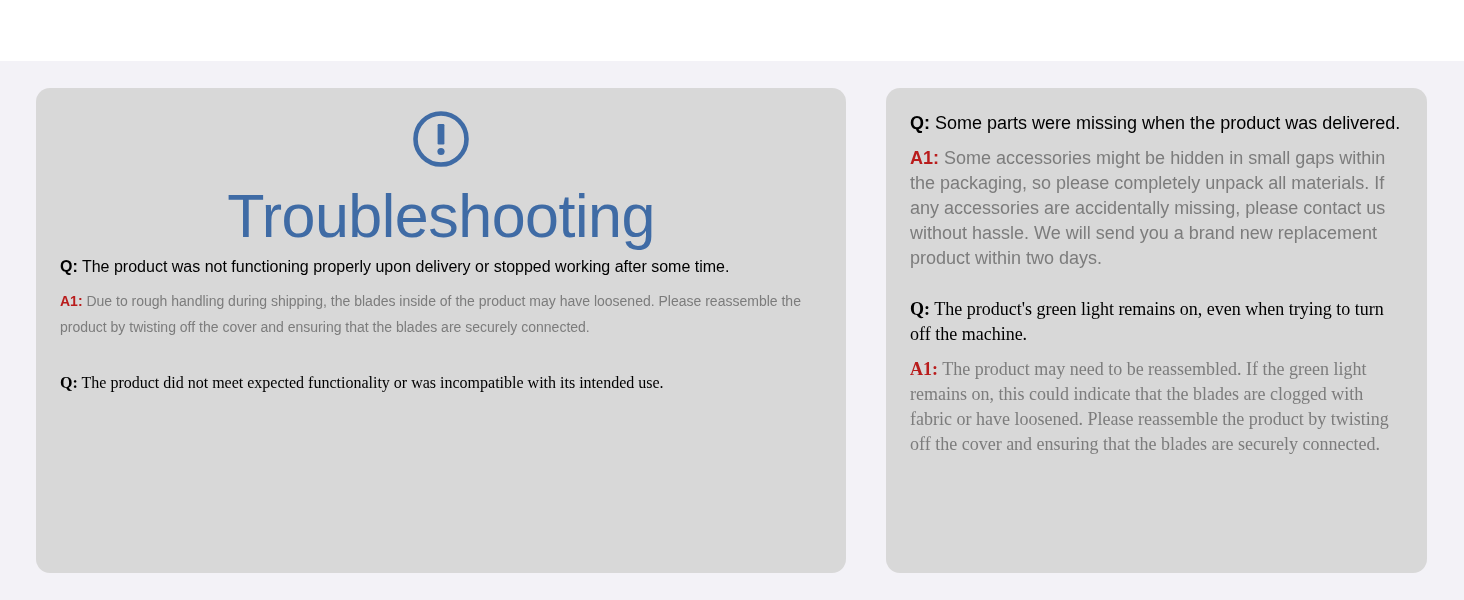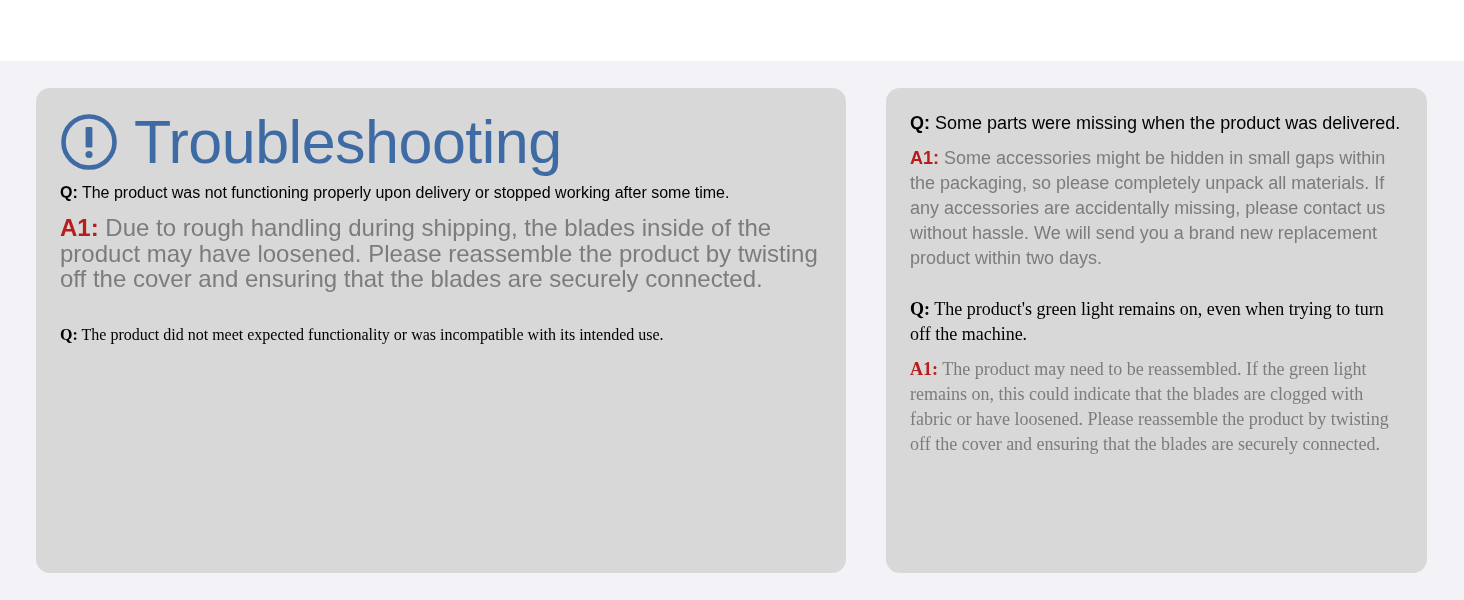--- a/index.html
+++ b/index.html
@@ -45,20 +45,21 @@
     top: 88px;
     width: 541px;
     height: 485px;
     padding: 23px 24px 0 24px;
   }
   .title-row {
     display: flex;
     align-items: center;
     gap: 16px;
     margin: 0 0 6px 0;
+    flex-direction: column;
   }
   .warn-icon {
     width: 58px;
     height: 58px;
     flex: 0 0 58px;
     display: block;
   }
   .title-text {
     font-size: 61px;
     line-height: 64px;
@@ -77,21 +78,21 @@
   .q-line {
     font-size: 16px;
     line-height: 25px;
     color: #000000;
     margin: 0 0 10px 0;
   }
   .q-line .tag {
     font-weight: bold;
   }
   .a-line {
-    font-size: 24px;
+    font-size: 14px;
     line-height: 25.5px;
     color: #7c7c7c;
     margin: 0 0 11px 0;
   }
   .a-line .tag {
     font-weight: bold;
     color: #b91c1c;
   }
   #card-right .q-line,
   #card-right .a-line {

